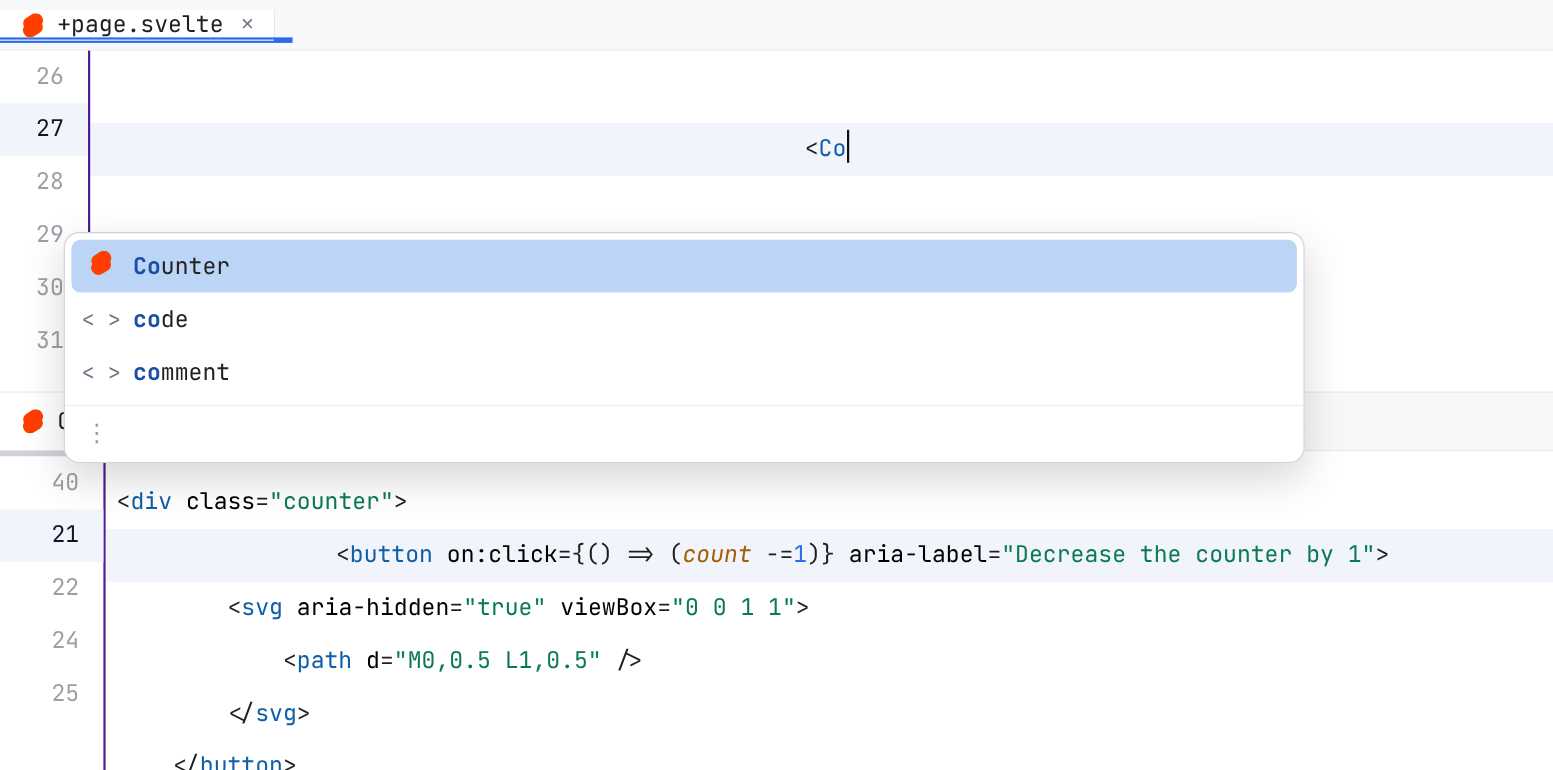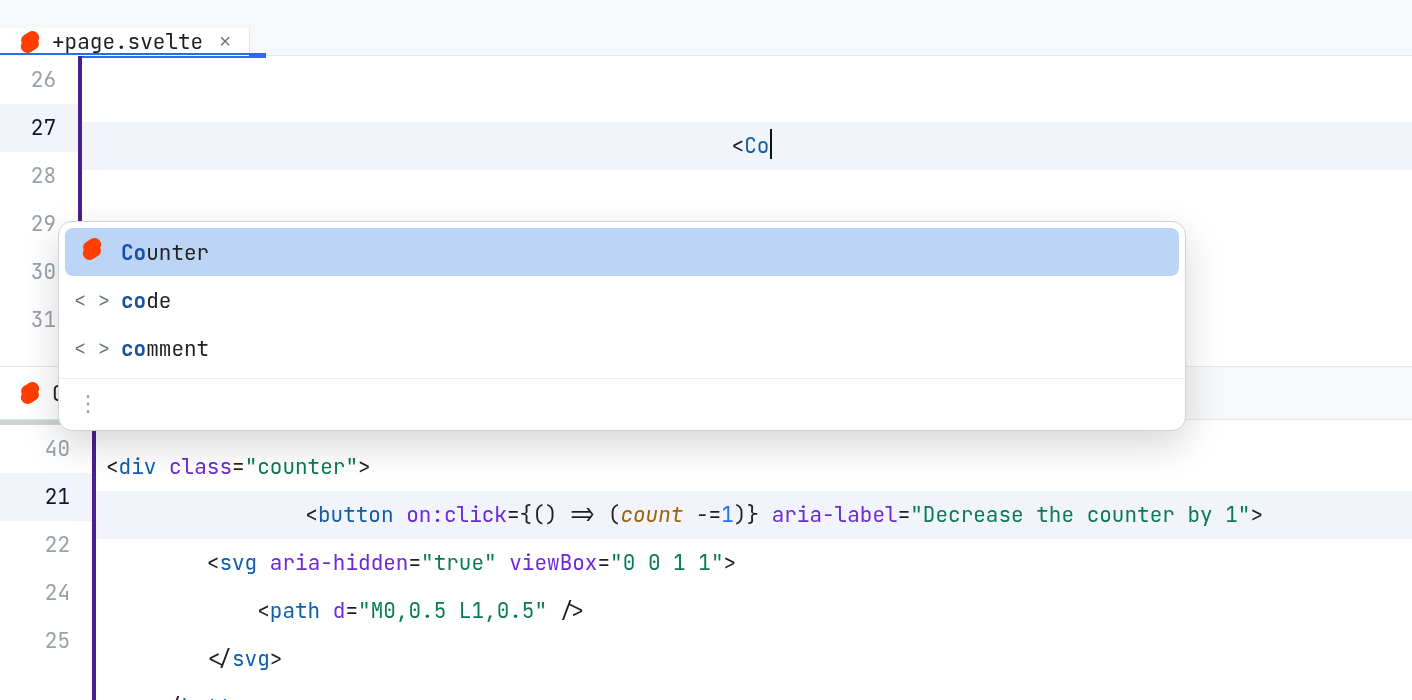--- a/index.html
+++ b/index.html
@@ -10,22 +10,22 @@
     color: #1f1f1f;
     width: 1412px;
     height: 700px;
     overflow: hidden;
   }
   .mono { font-family: "JetBrains Mono", "Menlo", "Consolas", monospace; }
 
   
   .tabbar {
     display: flex;
-    align-items: flex-end;
-    height: 56px;
+    align-items: center;
+    height: 46px;
     border-bottom: 1px solid #e5e7eb;
     background: #f7f8fa;
   }
   .tab {
     display: flex;
     align-items: center;
     gap: 10px;
     padding: 0 18px;
     background: #fff;
     border-right: 1px solid #e5e7eb;
@@ -49,36 +49,36 @@
   
   .pane {
     position: relative;
   }
   .gutter {
     position: absolute;
     left: 0; top: 0; bottom: 0;
     width: 82px;
     text-align: right;
     color: #9aa0a6;
-    border-right: 4px solid #4c1d95;
+    border-right: 2px solid #4c1d95;
     background: #fff;
   }
   .gutter .ln { padding-right: 22px; height: 48px; line-height: 48px; }
   .code {
     margin-left: 82px;
     padding-top: 18px;
     white-space: pre;
   }
   .code .line { height: 48px; line-height: 48px; padding-left: 10px; }
   .line.hl { background: #f1f5fb; text-align: center; }
 
   
   .tok-punct { color: #1f1f1f; }
   .tok-tag   { color: #0f5ea8; }
-  .tok-attr  { color: #6d28d9; }
+  .tok-attr  { color: #000000; }
   .tok-str   { color: #0a7a55; }
   .tok-var   { color: #a16207; font-style: italic; }
   .tok-num   { color: #276ef1; }
   .caret {
     display: inline-block;
     width: 2px; height: 30px;
     background: #111;
     vertical-align: -6px;
     margin-left: 1px;
   }

